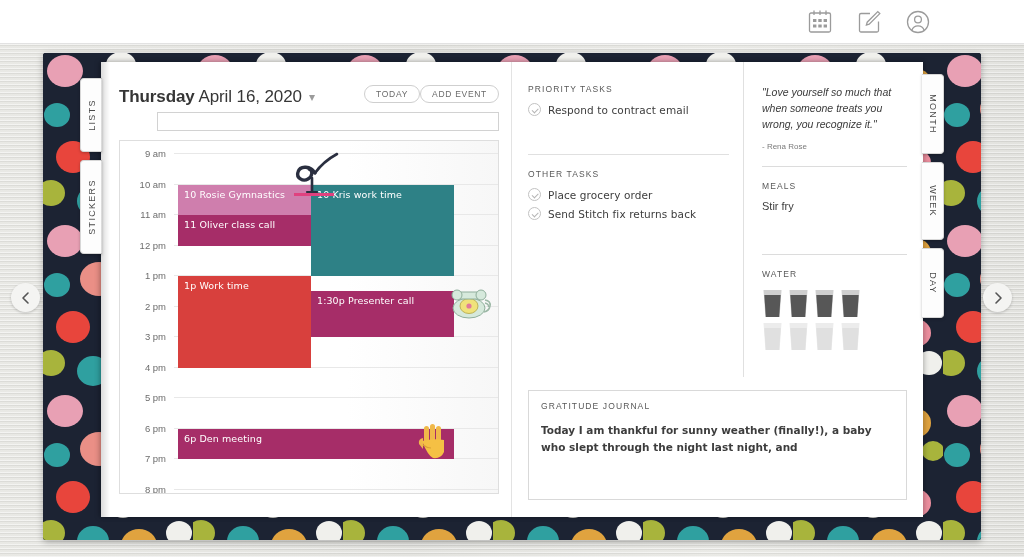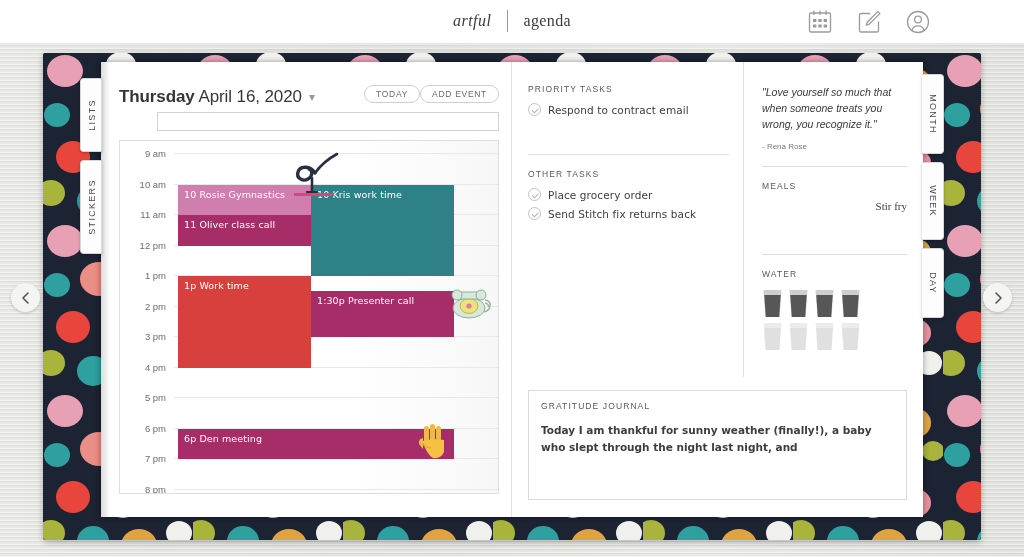--- a/index.html
+++ b/index.html
@@ -335,23 +335,22 @@
     margin-top: 10px;
   }
   .thin-rule {
     height: 1px;
     background: #dcdcdc;
     margin: 15px 0 14px 0;
   }
   .hand-text {
     font-size: 11px;
     color: #3d3d3d;
-    font-family: Liberation Serif, serif;
+    font-family: Liberation Sans, sans-serif;
     margin-top: 8px;
-    text-align: right;
   }
   #water-glasses {
     margin-top: 10px;
     display: grid;
     grid-template-columns: repeat(4, 21px);
     gap: 4px 5px;
   }
   .glass { width: 21px; height: 29px; cursor: pointer; }
 
   #gratitude {
@@ -370,25 +369,20 @@
     font-family: "DejaVu Sans", sans-serif;
     font-weight: bold;
   }
 </style>
 </head>
 <body>
 
 <div id="desk"></div>
 
 <div id="topbar">
-  <div id="logo">
-    <span class="logo-artful">artful</span>
-    <span class="logo-divider"></span>
-    <span class="logo-agenda">agenda</span>
-  </div>
   <div id="header-icons">
     <svg class="hicon" viewBox="0 0 28 28">
       <rect x="3.5" y="5" width="21" height="19" rx="1.5" fill="none" stroke="#9b9b9b" stroke-width="1.3"></rect>
       <line x1="8" y1="2.5" x2="8" y2="7" stroke="#9b9b9b" stroke-width="1.3"></line>
       <line x1="14" y1="2.5" x2="14" y2="7" stroke="#9b9b9b" stroke-width="1.3"></line>
       <line x1="20" y1="2.5" x2="20" y2="7" stroke="#9b9b9b" stroke-width="1.3"></line>
       <rect x="7" y="11" width="3.4" height="3" fill="#9b9b9b"></rect>
       <rect x="12.3" y="11" width="3.4" height="3" fill="#9b9b9b"></rect>
       <rect x="17.6" y="11" width="3.4" height="3" fill="#9b9b9b"></rect>
       <rect x="7" y="16.5" width="3.4" height="3" fill="#9b9b9b"></rect>

